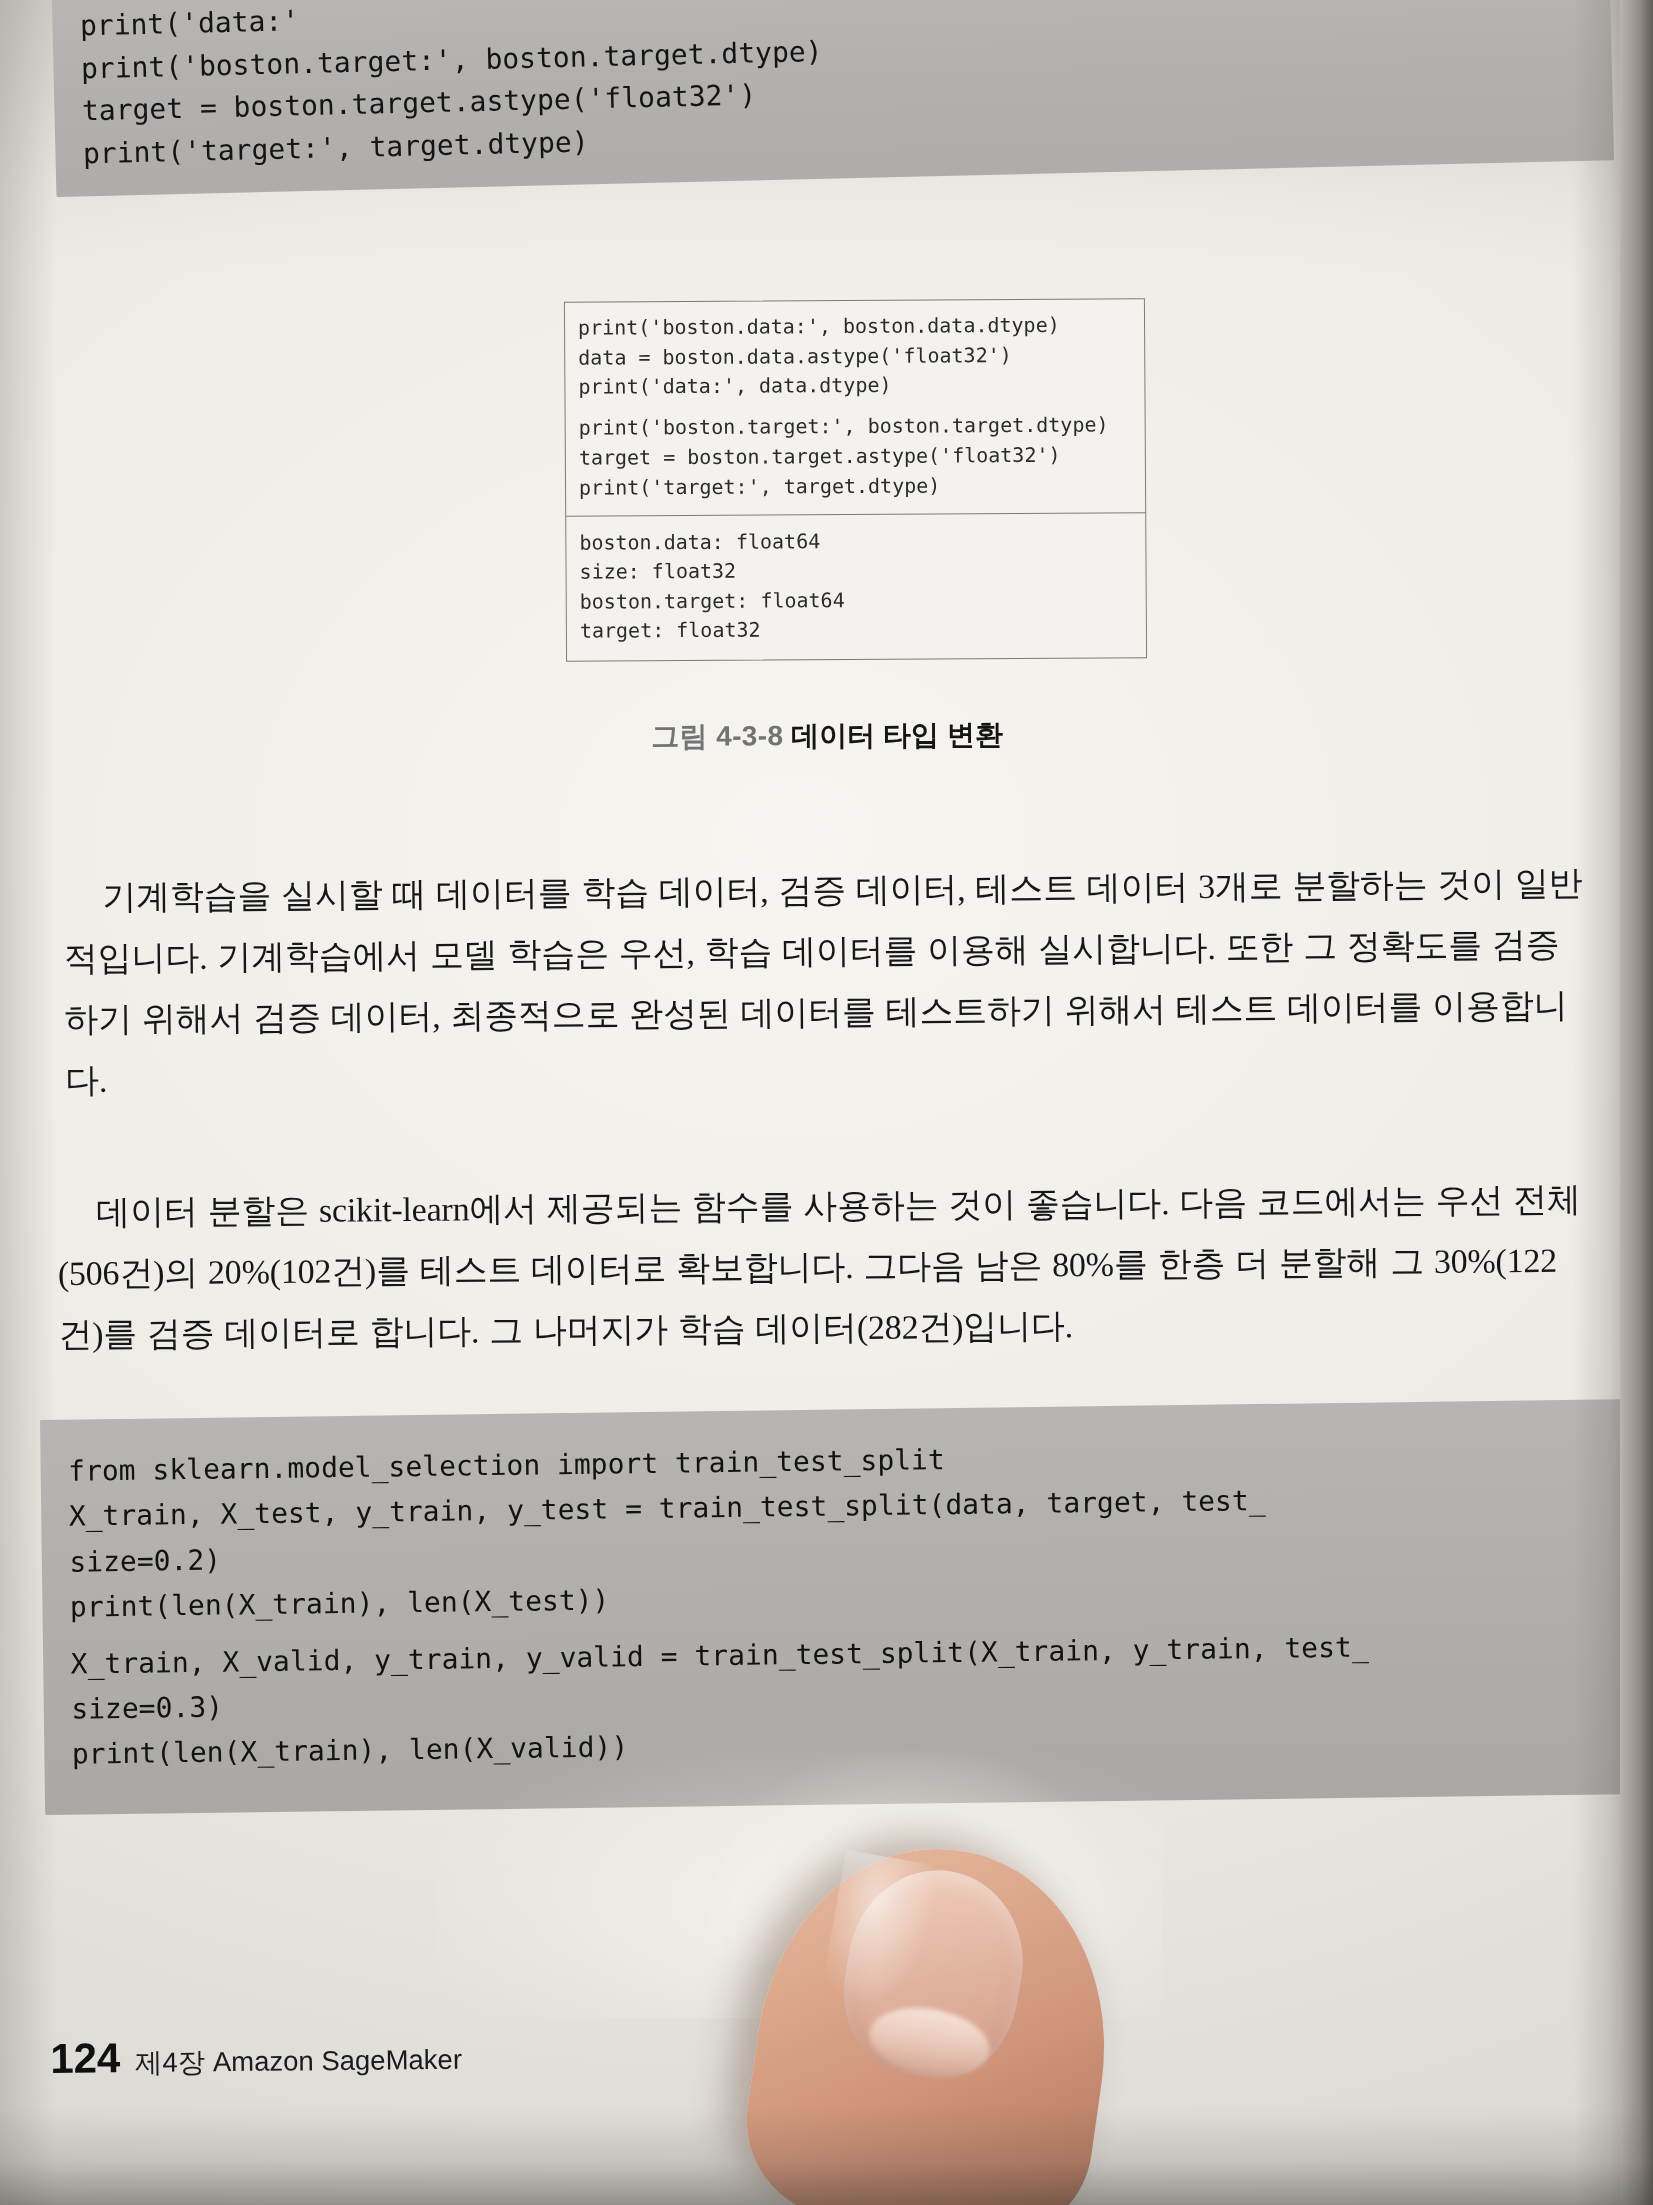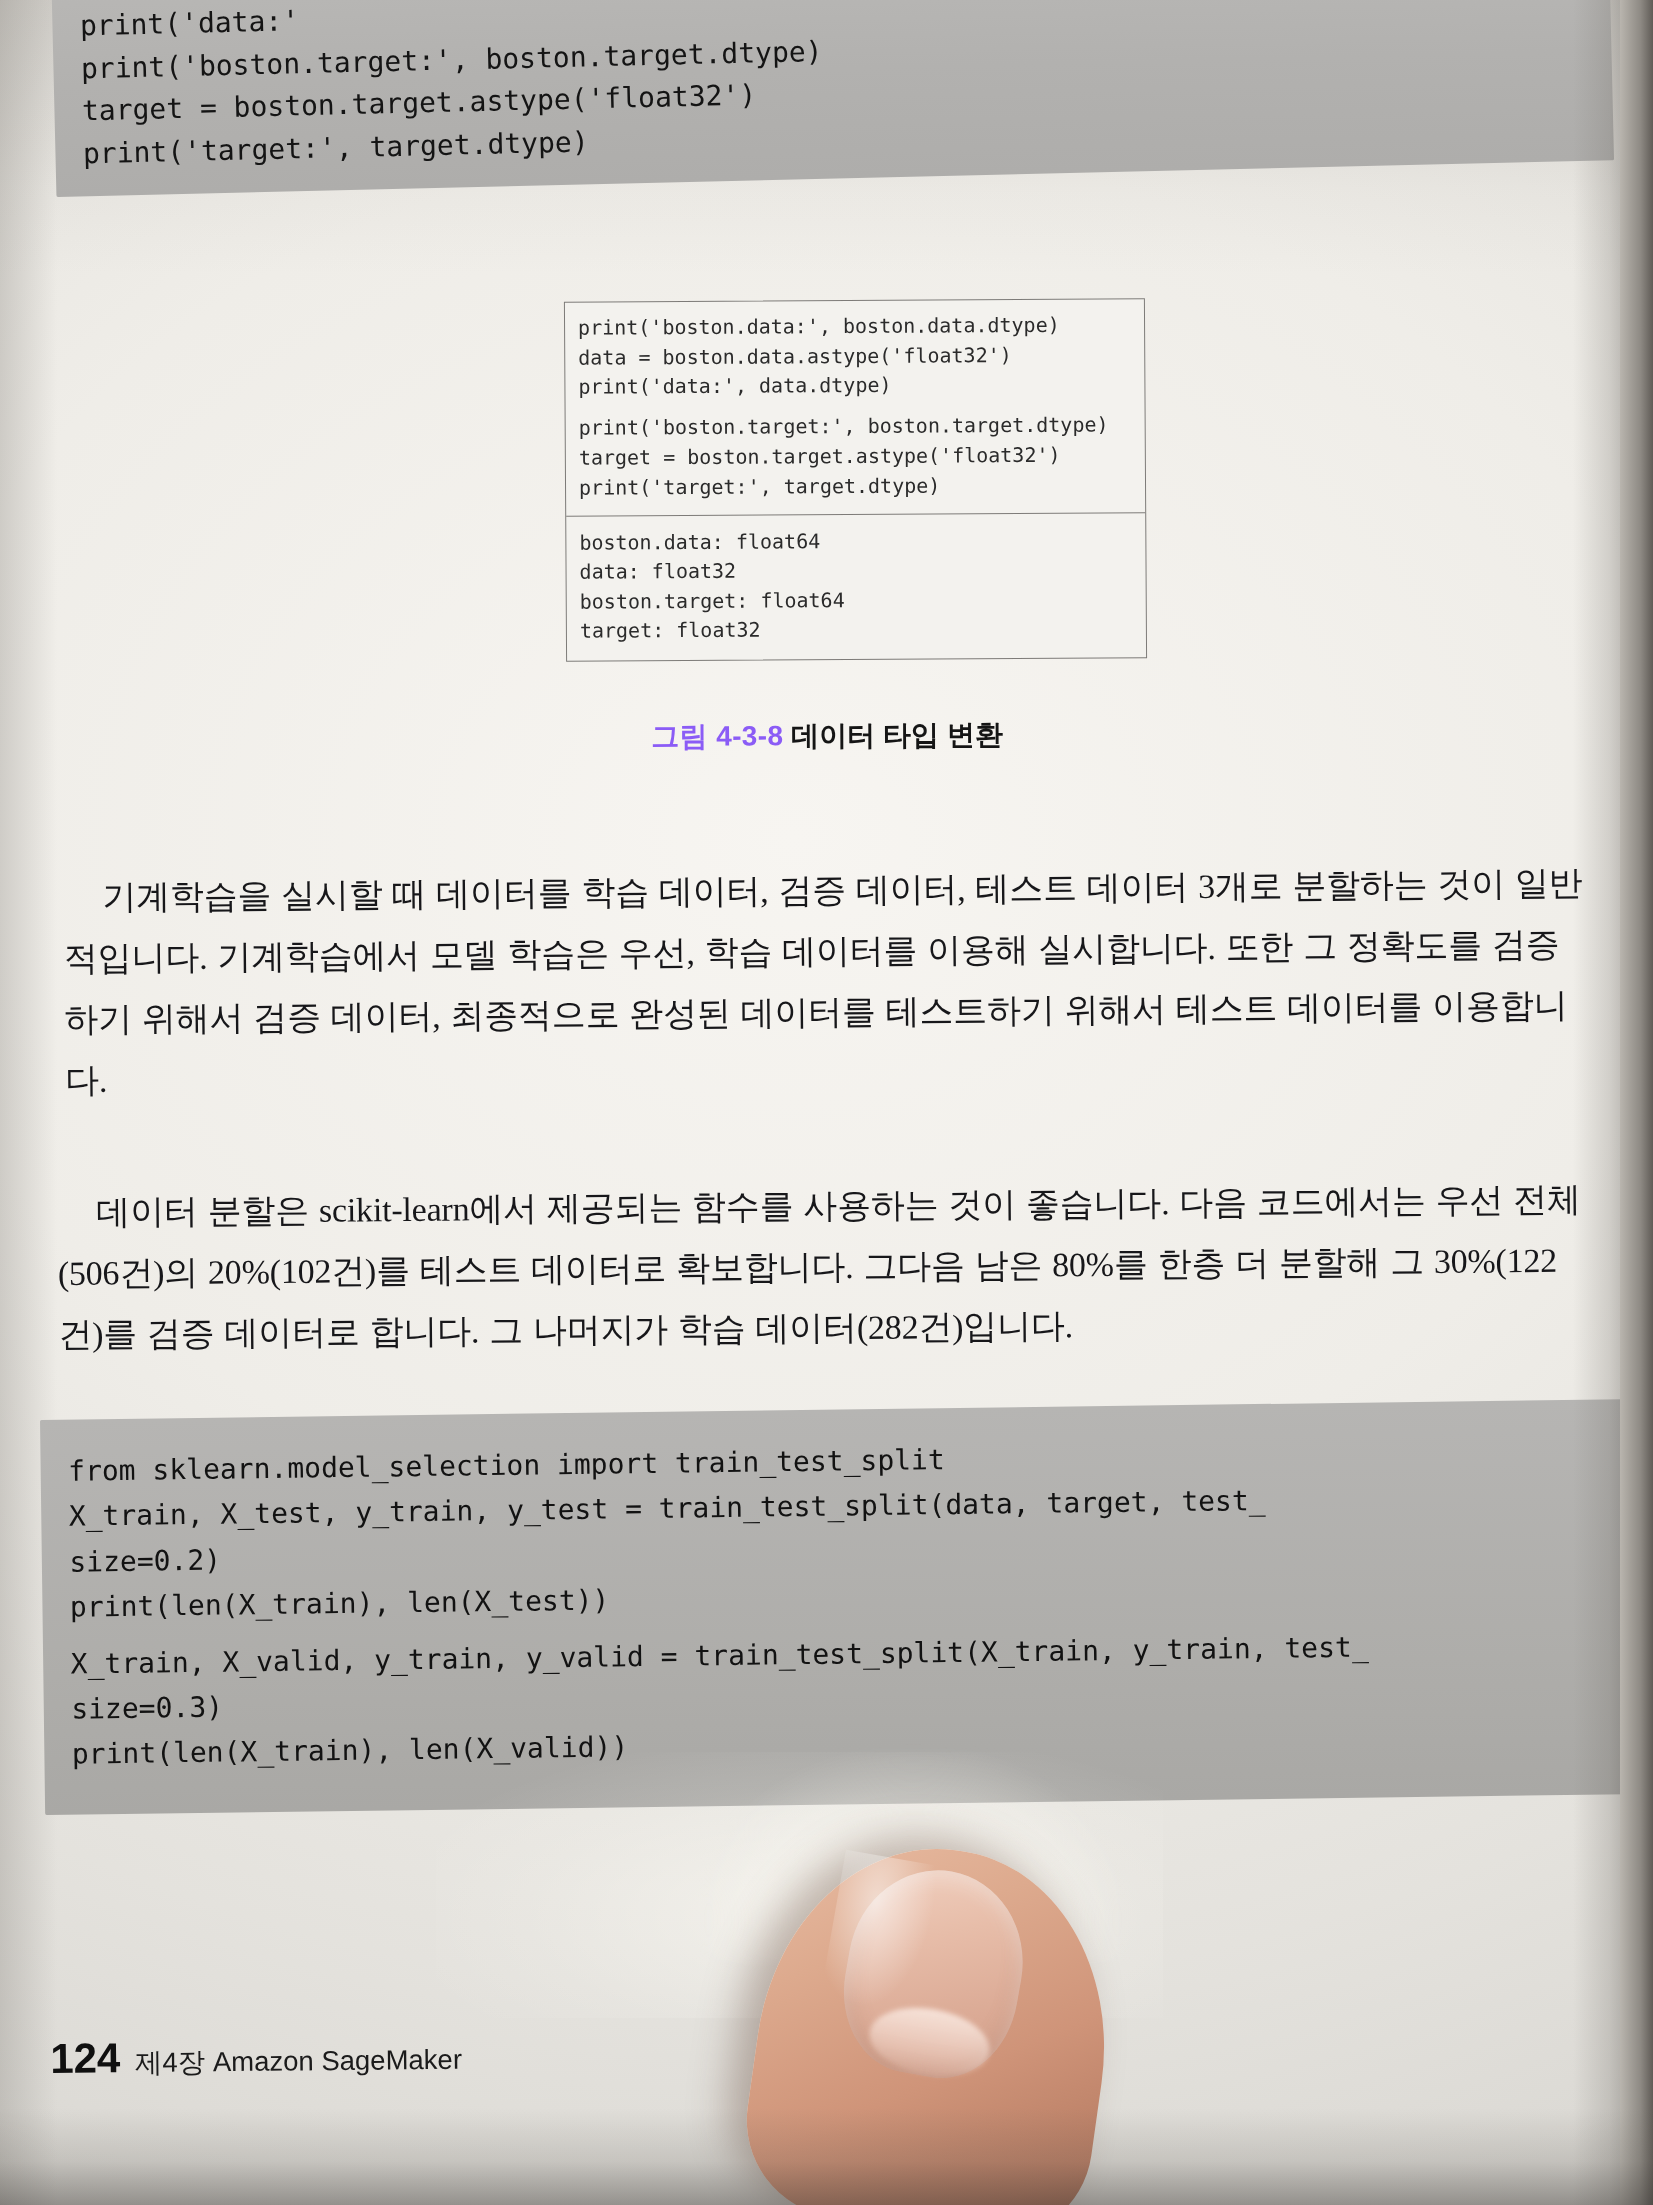--- a/index.html
+++ b/index.html
@@ -122,21 +122,21 @@
     left: 0;
     top: 717px;
     width: 1654px;
     text-align: center;
     font-family: "Liberation Sans", sans-serif;
     font-size: 28px;
     color: #1d1d1d;
     transform: rotate(-0.3deg);
   }
   #figure-caption .num {
-    color: #8b5cf6;
+    color: #737373;
     font-weight: bold;
     letter-spacing: 0.4px;
   }
   #figure-caption .cap {
     font-weight: bold;
     color: #151515;
   }
 
   
   .para {
@@ -290,21 +290,21 @@
 
   <div id="figure-box">
     <div class="cell"><span>print('boston.data:', boston.data.dtype)</span>
 <span>data = boston.data.astype('float32')</span>
 <span>print('data:', data.dtype)</span>
 <span class="blank-line"></span><span>print('boston.target:', boston.target.dtype)</span>
 <span>target = boston.target.astype('float32')</span>
 <span>print('target:', target.dtype)</span></div>
     <div class="sep"></div>
     <div class="out"><span>boston.data: float64</span>
-<span>data: float32</span>
+<span>size: float32</span>
 <span>boston.target: float64</span>
 <span>target: float32</span></div>
   </div>
 
   <div id="figure-caption">
     <span class="num">그림 4-3-8</span>
     <span class="cap">데이터 타입 변환</span>
   </div>
 
   <p id="para-1" class="para">기계학습을 실시할 때 데이터를 학습 데이터, 검증 데이터, 테스트 데이터 3개로 분할하는 것이 일반적입니다. 기계학습에서 모델 학습은 우선, 학습 데이터를 이용해 실시합니다. 또한 그 정확도를 검증하기 위해서 검증 데이터, 최종적으로 완성된 데이터를 테스트하기 위해서 테스트 데이터를 이용합니다.</p>

